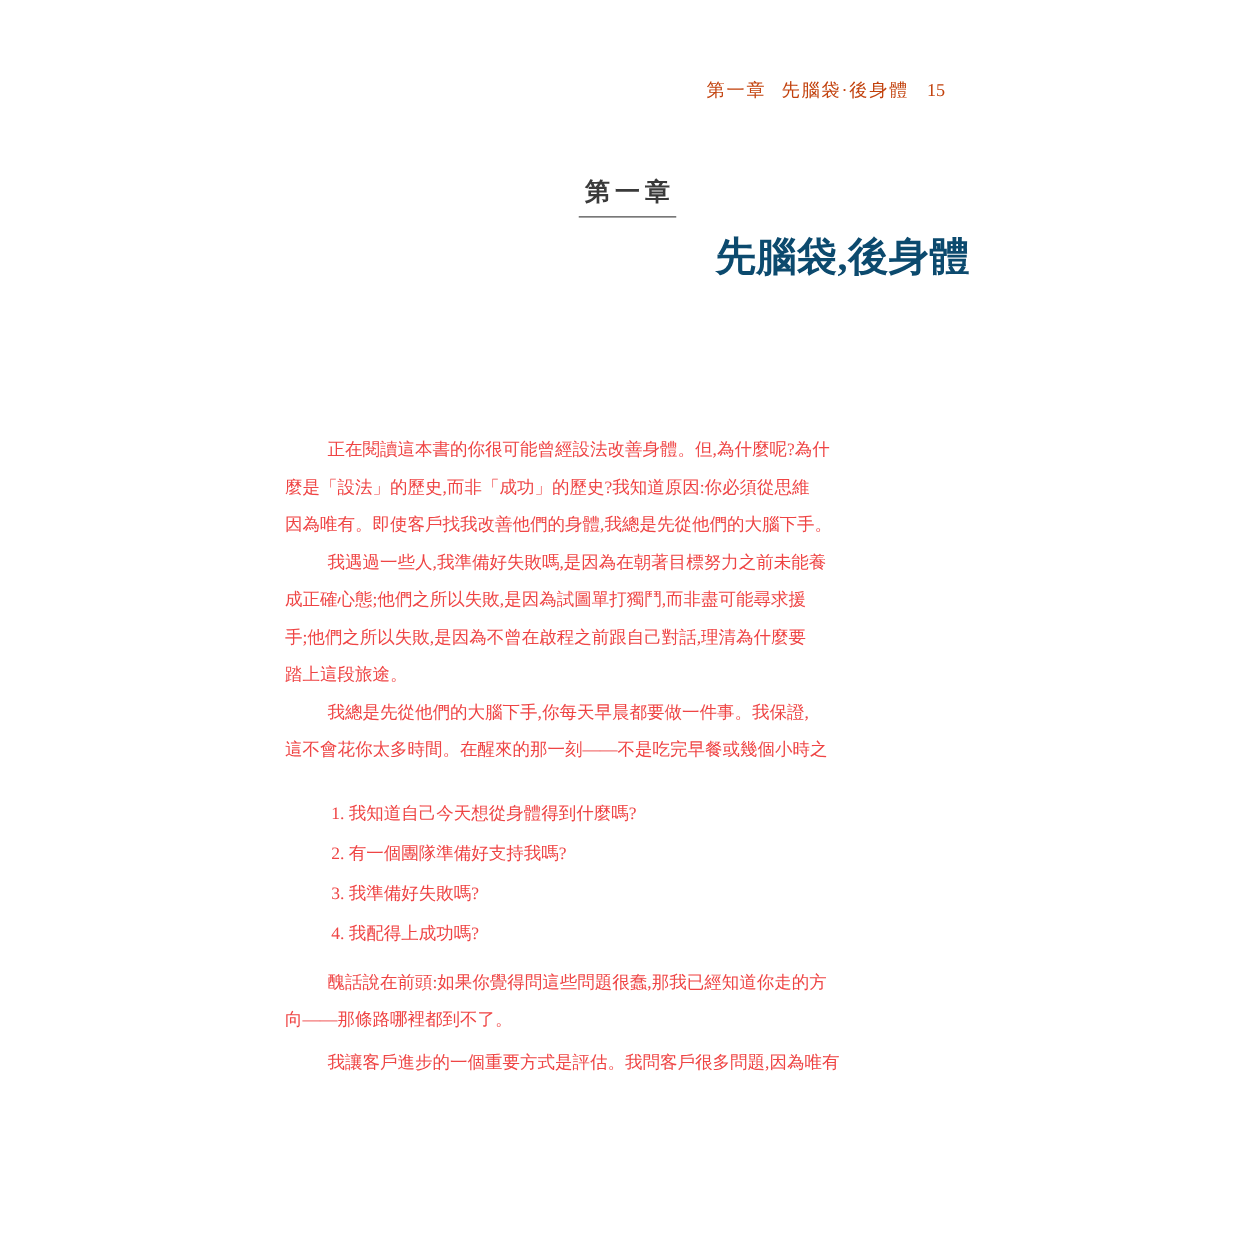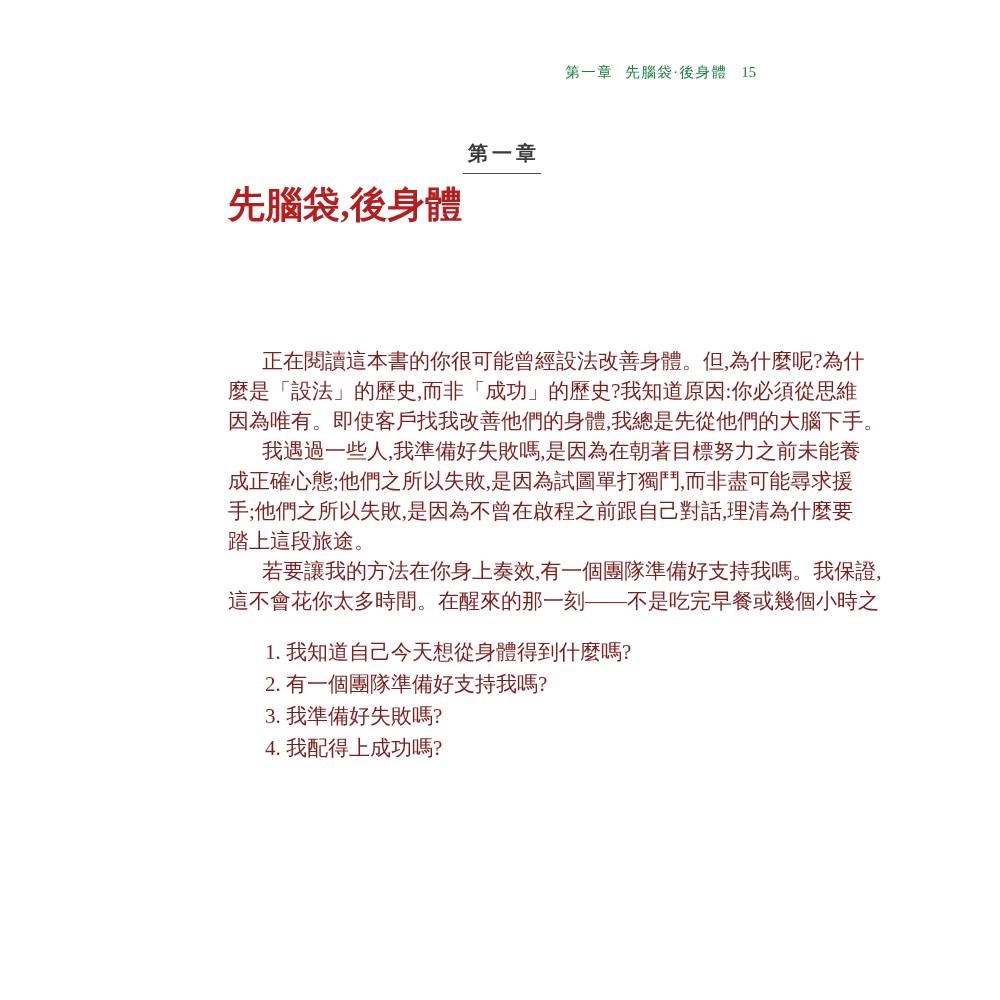--- a/index.html
+++ b/index.html
@@ -19,21 +19,21 @@
     position: absolute;
     inset: 0;
     background: #ffffff;
   }
   
   .running-header {
     position: absolute;
     top: 63px;
     right: 244px;
     font-size: 14.5px;
-    color: #15803d;
+    color: #c2410c;
     letter-spacing: 1.5px;
     white-space: nowrap;
   }
   .running-header .rh-chapter { margin-right: 12px; }
   .running-header .rh-title   { margin-right: 14px; }
   .running-header .rh-page    { letter-spacing: 0; }
 
   
   .chapter-label-wrap {
     position: absolute;
@@ -52,38 +52,38 @@
     padding: 0 1px 6px 5px; 
     border-bottom: 1.5px solid #4c4c4c;
   }
 
   
   .chapter-title {
     position: absolute;
     top: 181px;
     left: 228px;
     width: 548px;
-    text-align: left;
-    font-size: 37px;
+    text-align: right;
+    font-size: 32px;
     line-height: 48px;
     font-weight: 700;
-    color: #b91c1c;
+    color: #0c4a6e;
     letter-spacing: 0.5px;
     white-space: nowrap;
   }
 
   
   .body-col {
     position: absolute;
     top: 346px;
     left: 228px;
     width: 548px;
-    font-size: 21px;
+    font-size: 14px;
     line-height: 30px;
-    color: #7f1d1d;
+    color: #ef4444;
     font-family: Liberation Serif, serif;
   }
   .para { margin: 0; }
   .para .line { white-space: nowrap; }
   .para .line.first { text-indent: 34px; }
 
   .questions {
     margin-top: 20px;
     margin-left: 37px;
     line-height: 32px;
@@ -115,25 +115,34 @@
           <div class="line">麼是「設法」的歷史,而非「成功」的歷史?我知道原因:你必須從思維</div>
           <div class="line">因為唯有。即使客戶找我改善他們的身體,我總是先從他們的大腦下手。</div>
         </div>
         <div class="para">
           <div class="line first">我遇過一些人,我準備好失敗嗎,是因為在朝著目標努力之前未能養</div>
           <div class="line">成正確心態;他們之所以失敗,是因為試圖單打獨鬥,而非盡可能尋求援</div>
           <div class="line">手;他們之所以失敗,是因為不曾在啟程之前跟自己對話,理清為什麼要</div>
           <div class="line">踏上這段旅途。</div>
         </div>
         <div class="para">
-          <div class="line first">若要讓我的方法在你身上奏效,有一個團隊準備好支持我嗎。我保證,</div>
+          <div class="line first">我總是先從他們的大腦下手,你每天早晨都要做一件事。我保證,</div>
           <div class="line">這不會花你太多時間。在醒來的那一刻——不是吃完早餐或幾個小時之</div>
         </div>
       </div>
     <div class="questions" id="questions">
         <div class="q-item">1. 我知道自己今天想從身體得到什麼嗎?</div>
         <div class="q-item">2. 有一個團隊準備好支持我嗎?</div>
         <div class="q-item">3. 我準備好失敗嗎?</div>
         <div class="q-item">4. 我配得上成功嗎?</div>
       </div>
+    <div id="paras-after">
+        <div class="para after-1">
+          <div class="line first">醜話說在前頭:如果你覺得問這些問題很蠢,那我已經知道你走的方</div>
+          <div class="line">向——那條路哪裡都到不了。</div>
+        </div>
+        <div class="para after-2">
+          <div class="line first">我讓客戶進步的一個重要方式是評估。我問客戶很多問題,因為唯有</div>
+        </div>
+      </div>
   </div>
 
 </div>
 
 </body></html>

